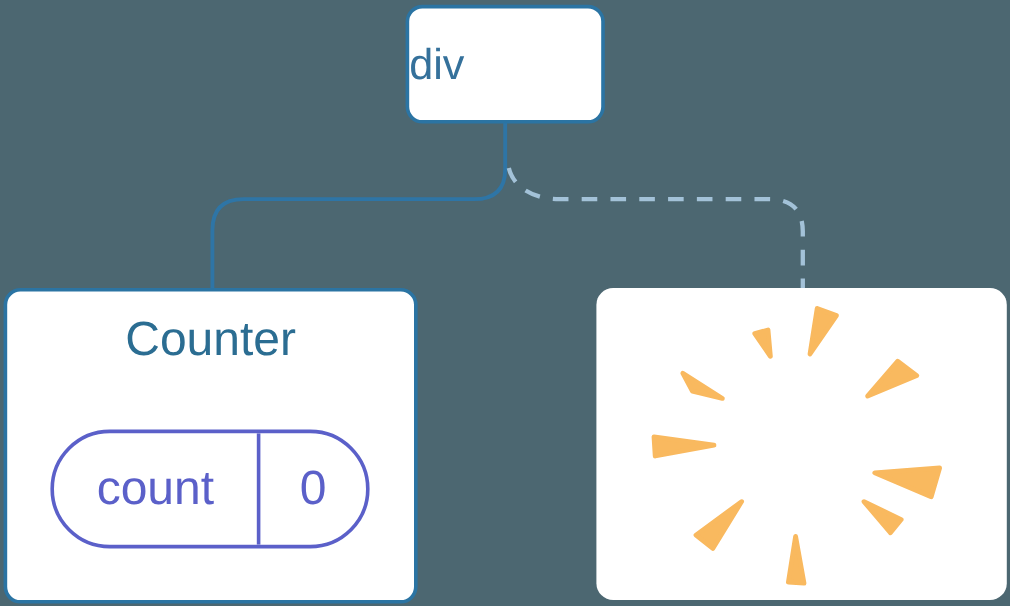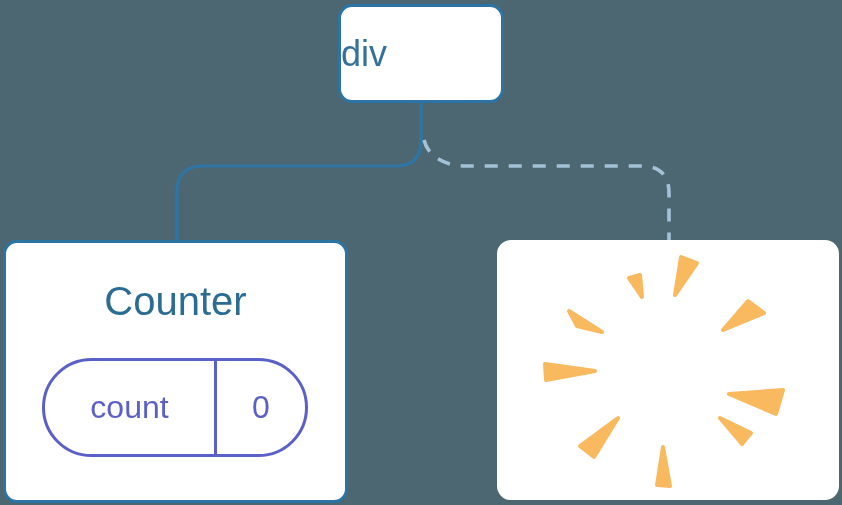--- a/index.html
+++ b/index.html
@@ -39,38 +39,38 @@
     color: #35719B;
   }
 
   .counter-node {
     left: 3px; top: 240px;
     width: 345px; height: 263px;
     border: 3px solid #2B74A3;
   }
 
   .counter-title {
-    margin-top: 36px;
+    margin-top: 18px;
     text-align: center;
     font-size: 40px;
     font-weight: 500;
     color: #2B6D92;
   }
 
   .state-pill {
     position: absolute;
     left: 36px; top: 115px;
     width: 266px; height: 99px;
     border: 3px solid #5B60C9;
     border-radius: 50px;
     box-sizing: border-box;
     display: flex;
     overflow: hidden;
     color: #5B60C9;
-    font-size: 32px;
+    font-size: 40px;
   }
 
   .pill-key {
     flex: 0 0 172px;
     display: flex;
     align-items: center;
     justify-content: center;
     border-right: 3px solid #5B60C9;
     height: 100%;
     box-sizing: border-box;

